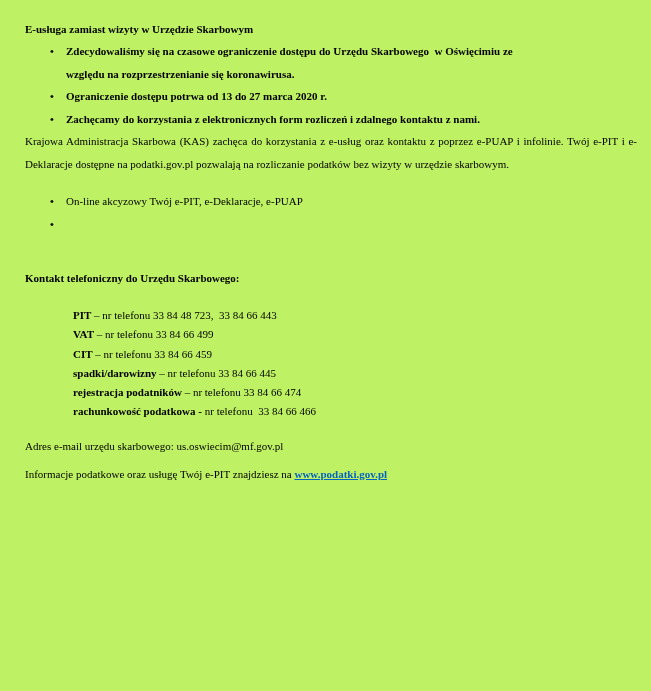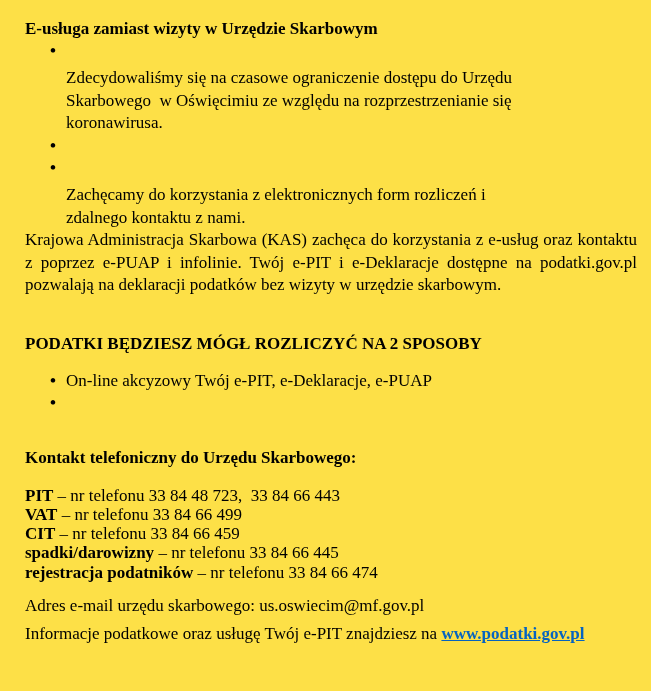--- a/index.html
+++ b/index.html
@@ -2,24 +2,24 @@
 <html><head>
 <meta charset="utf-8">
 <style>
   html, body { margin: 0; padding: 0; background: #ffffff; }
   .page {
     position: relative;
     width: 651px;
     height: 691px;
     box-sizing: border-box;
     padding: 18px 2px 0 25px;
-    background: #fde047;
+    background: #bef264;
     color: #000000;
     font-family: "Liberation Serif", "DejaVu Serif", serif;
-    font-size: 17px;
+    font-size: 11px;
     overflow: hidden;
   }
   .doc-title {
     font-weight: bold;
     line-height: 22px;
   }
   ul.bullets {
     list-style: none;
     margin: 0;
     padding: 0;
@@ -27,21 +27,21 @@
   ul.bullets li {
     display: flex;
     margin-left: 25px;
     line-height: 22.5px;
   }
   ul.bullets li .marker {
     flex: none;
     width: 16px;
     font-weight: bold;
   }
-  ul.bullets.bold-list li .text { font-weight: normal; margin-top: 27px; }
+  ul.bullets.bold-list li .text { font-weight: bold; }
   .bullet-text {
     white-space: pre-wrap;
     max-width: 470px;
   }
   ul.bullets.plain-list .bullet-text { max-width: 505px; }
   .kas-paragraph {
     margin: 0;
     line-height: 22.5px;
     text-align: justify;
     max-width: 612px;
@@ -52,20 +52,21 @@
     line-height: 22px;
   }
   .methods-list { margin-top: 15px !important; }
   .contact-heading {
     margin: 32px 0 0 0;
     font-weight: bold;
     line-height: 22px;
   }
   .phone-list {
     margin-top: 17px;
+    margin-left: 48px;
   }
   .phone-line {
     line-height: 19.3px;
     white-space: pre-wrap;
   }
   .phone-line .phone-label { font-weight: bold; }
   .email-line {
     margin: 14px 0 6px 0;
     line-height: 20px;
   }
@@ -87,48 +88,49 @@
 
   <div class="doc-title">E-usługa zamiast wizyty w Urzędzie Skarbowym</div>
 
   <ul class="bullets bold-list">
     <li>
       <span class="marker">•</span>
       <span class="text bullet-text">Zdecydowaliśmy się na czasowe ograniczenie dostępu do Urzędu Skarbowego  w Oświęcimiu ze względu na rozprzestrzenianie się koronawirusa.</span>
     </li>
     <li>
       <span class="marker">•</span>
+      <span class="text bullet-text">Ograniczenie dostępu potrwa od 13 do 27 marca 2020 r.</span>
     </li>
     <li>
       <span class="marker">•</span>
       <span class="text bullet-text">Zachęcamy do korzystania z elektronicznych form rozliczeń i zdalnego kontaktu z nami.</span>
     </li>
   </ul>
 
-  <p class="kas-paragraph">Krajowa Administracja Skarbowa (KAS) zachęca do korzystania z e-usług oraz kontaktu z poprzez e-PUAP i infolinie. Twój e-PIT i e-Deklaracje dostępne na podatki.gov.pl pozwalają na deklaracji podatków bez wizyty w urzędzie skarbowym.</p>
+  <p class="kas-paragraph">Krajowa Administracja Skarbowa (KAS) zachęca do korzystania z e-usług oraz kontaktu z poprzez e-PUAP i infolinie. Twój e-PIT i e-Deklaracje dostępne na podatki.gov.pl pozwalają na rozliczanie podatków bez wizyty w urzędzie skarbowym.</p>
 
-  <div class="section-heading">PODATKI BĘDZIESZ MÓGŁ ROZLICZYĆ NA 2 SPOSOBY</div>
 
   <ul class="bullets plain-list methods-list">
     <li>
       <span class="marker">•</span>
       <span class="text bullet-text">On-line akcyzowy Twój e-PIT, e-Deklaracje, e-PUAP</span>
     </li>
     <li>
       <span class="marker">•</span>
     </li>
   </ul>
 
   <div class="contact-heading">Kontakt telefoniczny do Urzędu Skarbowego:</div>
 
   <div class="phone-list">
     <div class="phone-line"><span class="phone-label">PIT</span><span> – nr telefonu 33 84 48 723,  33 84 66 443</span></div>
     <div class="phone-line"><span class="phone-label">VAT</span><span> – nr telefonu 33 84 66 499</span></div>
     <div class="phone-line"><span class="phone-label">CIT</span><span> – nr telefonu 33 84 66 459</span></div>
     <div class="phone-line"><span class="phone-label">spadki/darowizny</span><span> – nr telefonu 33 84 66 445</span></div>
     <div class="phone-line"><span class="phone-label">rejestracja podatników</span><span> – nr telefonu 33 84 66 474</span></div>
+    <div class="phone-line"><span class="phone-label">rachunkowość podatkowa -</span><span> nr telefonu  33 84 66 466</span></div>
   </div>
 
   <p class="email-line">Adres e-mail urzędu skarbowego: us.oswiecim@mf.gov.pl</p>
 
   <p class="info-line"><span>Informacje podatkowe oraz usługę Twój e-PIT znajdziesz na </span><a class="podatki-link" href="www.podatki.gov.pl" style="color: rgb(5, 99, 193);">www.podatki.gov.pl</a></p>
 
 </div>
 
 </body></html>

